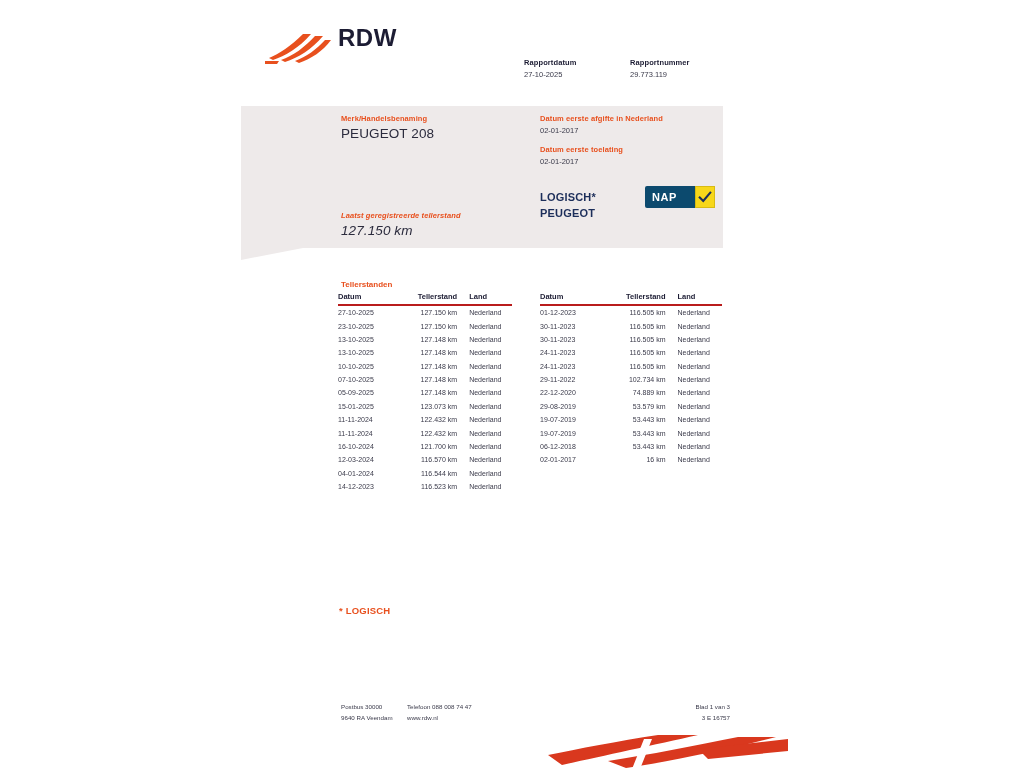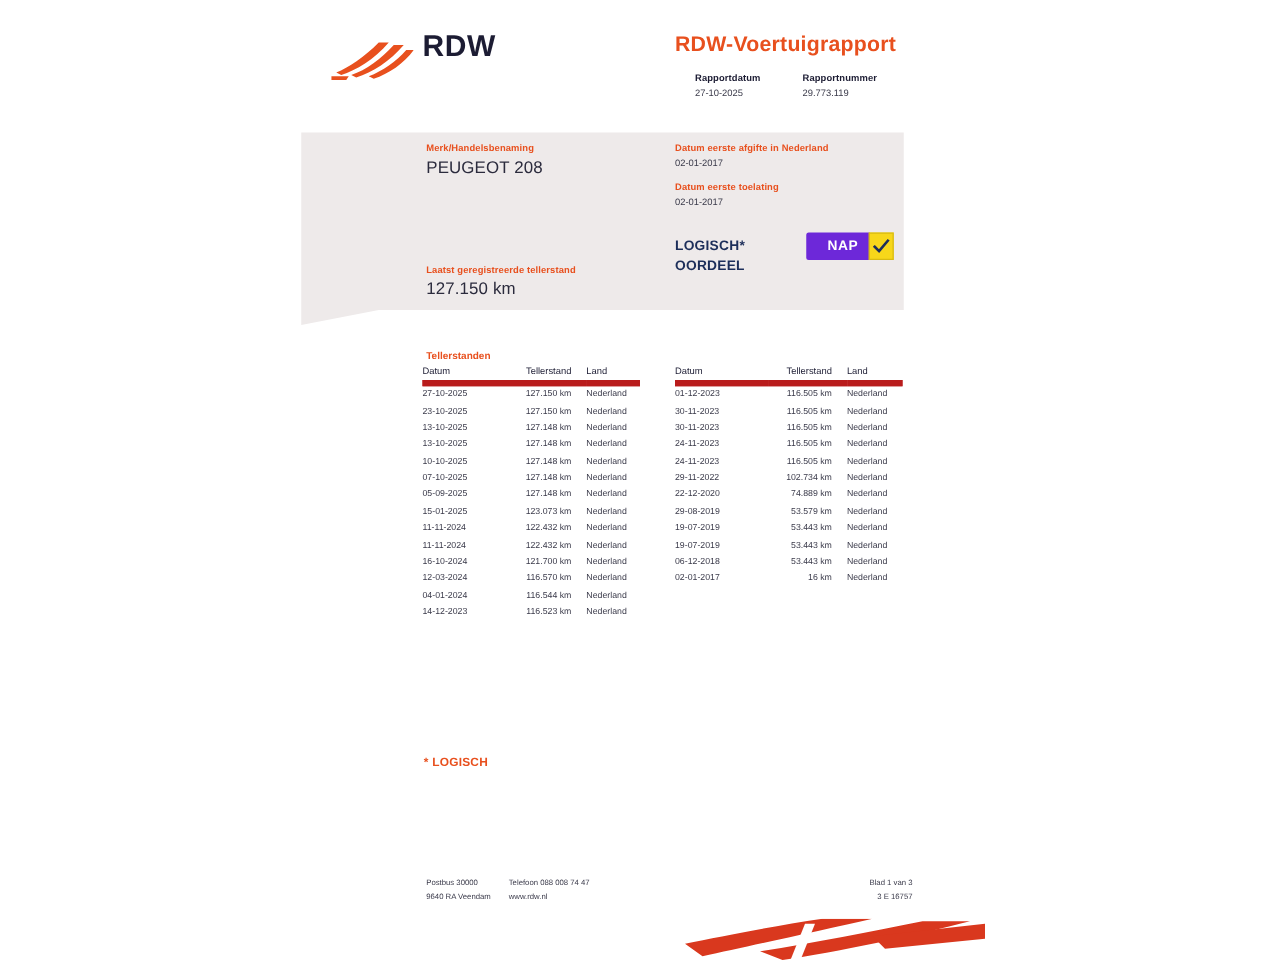--- a/index.html
+++ b/index.html
@@ -41,24 +41,24 @@
     position: absolute;
     left: 540px;
     top: 26px;
     font-size: 17px;
     font-weight: bold;
     color: #e8501e;
     letter-spacing: 0.2px;
   }
   .meta-block {
     position: absolute;
-    left: 556px;
+    left: 524px;
     top: 58px;
     display: flex;
-    gap: 24px;
+    gap: 44px;
   }
   .meta-col { min-width: 62px; }
   .meta-label {
     font-size: 7.5px;
     font-weight: bold;
     color: #1c1c33;
     letter-spacing: 0.1px;
   }
   .meta-value {
     font-size: 7.5px;
@@ -112,42 +112,43 @@
     left: 540px;
     top: 114px;
     width: 180px;
   }
   .blk { margin-bottom: 10px; }
   .panel-odo {
     position: absolute;
     left: 341px;
     top: 211px;
     width: 200px;
+    font-style: italic;
   }
   .verdict {
     position: absolute;
     left: 540px;
     top: 190px;
     font-size: 11px;
     font-weight: bold;
     color: #1c2e5a;
     line-height: 1.45;
     letter-spacing: 0.2px;
   }
   .nap-badge {
     position: absolute;
     left: 645px;
     top: 186px;
     width: 52px;
     height: 22px;
-    background: #6d28d9;
+    background: #0c4a6e;
     border-radius: 2px;
     display: flex;
     align-items: center;
-    padding-left: 17px;
+    padding-left: 7px;
   }
   .nap-badge .nap-text {
     color: #ffffff;
     font-size: 11px;
     font-weight: bold;
     letter-spacing: 0.5px;
   }
   .nap-badge .nap-check {
     position: absolute;
     right: -18px;
@@ -174,25 +175,25 @@
   table.odo {
     position: absolute;
     border-collapse: collapse;
     font-size: 7px;
     color: #3a3a4a;
   }
   table.odo.left { left: 338px; top: 292px; width: 174px; }
   table.odo.right { left: 540px; top: 292px; width: 182px; }
   table.odo th {
     font-size: 7.5px;
-    font-weight: normal;
+    font-weight: bold;
     color: #1c1c33;
     text-align: left;
     padding: 0 0 3px 0;
-    border-bottom: 5px solid #b91c1c;
+    border-bottom: 2px solid #b91c1c;
   }
   table.odo th.num { text-align: right; padding-right: 12px; }
   table.odo td {
     padding: 3.2px 0;
     white-space: nowrap;
   }
   table.odo td.num { text-align: right; padding-right: 12px; }
   table.odo td.land { text-align: left; }
   table.odo col.c-date { width: 74px; }
   table.odo col.c-odo { width: 62px; }
@@ -255,21 +256,20 @@
 
   <div class="logo-mark">
     <svg viewBox="0 0 66 36" width="66" height="36" aria-hidden="true">
       <path d="M4 30 C14 26 26 18 38 6 L46 6 C34 20 20 28 8 32 Z" fill="#e8501e"></path>
       <path d="M16 32 C28 28 40 19 50 8 L58 8 C47 21 33 30 20 34 Z" fill="#e8501e"></path>
       <path d="M30 33 C41 29 52 21 60 12 L66 12 C58 23 46 31 34 35 Z" fill="#e8501e"></path>
       <path d="M0 33 L14 33 L12 36 L0 36 Z" fill="#e8501e"></path>
     </svg>
   </div>
   <div class="logo-text">RDW</div>
-  <div class="report-title">RDW-Voertuigrapport</div>
 
   <div class="meta-block">
     <div class="meta-col">
       <div class="meta-label">Rapportdatum</div>
       <div class="meta-value">27-10-2025</div>
     </div>
     <div class="meta-col">
       <div class="meta-label">Rapportnummer</div>
       <div class="meta-value">29.773.119</div>
     </div>
@@ -296,21 +296,21 @@
     </div>
   </div>
 
   <div class="panel-odo">
     <div class="f-label">Laatst geregistreerde tellerstand</div>
     <div class="f-value-lg">127.150 km</div>
   </div>
 
   <div class="verdict">
     <div>LOGISCH*</div>
-    <div>OORDEEL</div>
+    <div>PEUGEOT</div>
   </div>
 
   <div class="nap-badge">
     <span class="nap-text">NAP</span>
     <span class="nap-check">
       <svg viewBox="0 0 16 16" width="14" height="14" aria-hidden="true">
         <path d="M2 8.5 L6 12.5 L14 3" stroke="#1c2e5a" stroke-width="2.4" fill="none" stroke-linecap="square"></path>
       </svg>
     </span>
   </div>

